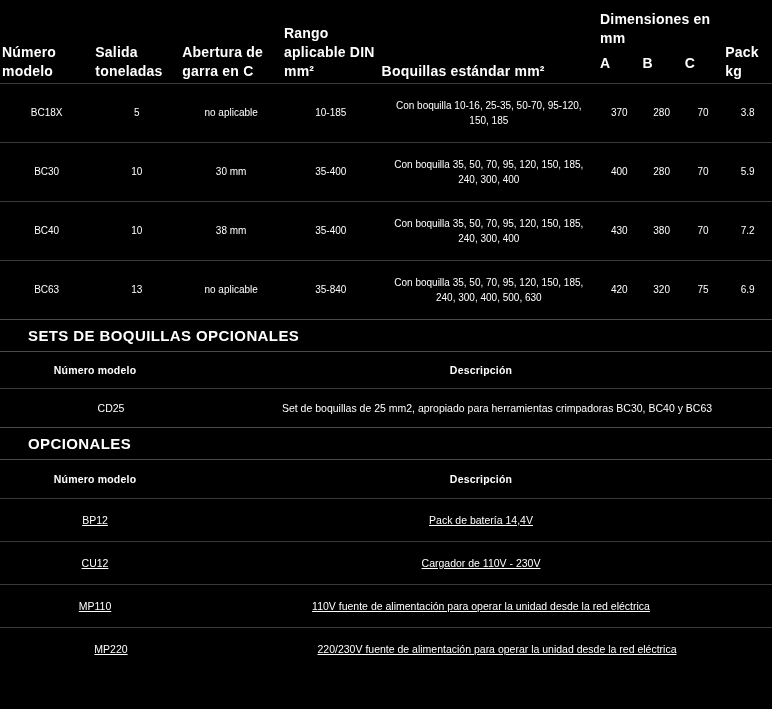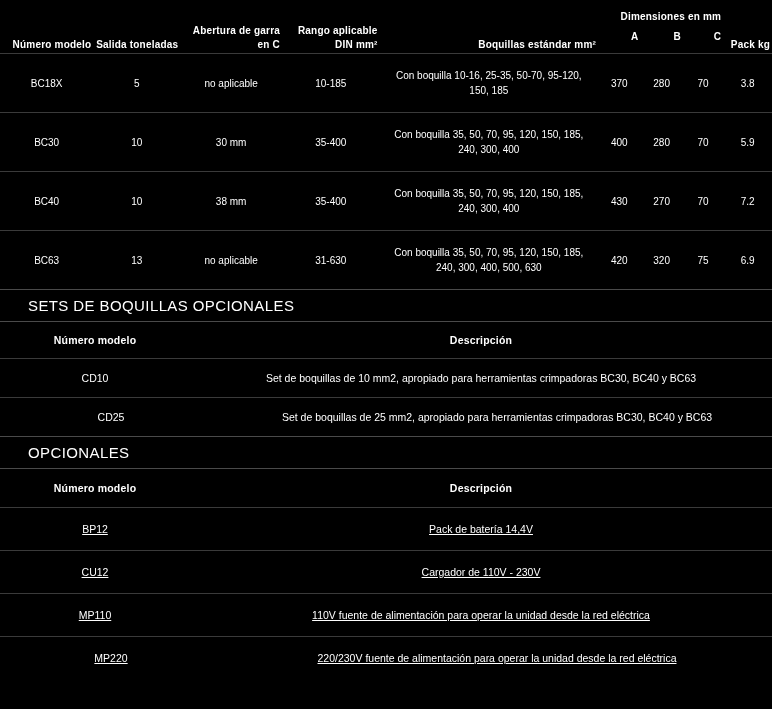--- a/index.html
+++ b/index.html
@@ -19,24 +19,24 @@
   .page { width: 772px; }
 
   
   table {
     border-collapse: collapse;
     width: 772px;
     table-layout: fixed;
   }
 
   .specs thead th {
-    font-size: 10px;
+    font-size: 14px;
     font-weight: bold;
     color: #ffffff;
-    text-align: right;
+    text-align: left;
     vertical-align: bottom;
     padding: 4px 2px 10px 2px;
     line-height: 1.35;
     letter-spacing: 0.2px;
   }
   .specs thead th.dim-group {
     vertical-align: top;
     padding-top: 10px;
     padding-bottom: 2px;
   }
@@ -64,21 +64,21 @@
   col.c-range   { width: 92px; }
   col.c-noz     { width: 206px; }
   col.c-a       { width: 40px; }
   col.c-b       { width: 40px; }
   col.c-c       { width: 38px; }
   col.c-w       { width: 46px; }
 
   
   .section-title {
     font-size: 15px;
-    font-weight: normal;
+    font-weight: bold;
     letter-spacing: 0.4px;
     color: #ffffff;
     padding: 7px 0 7px 28px;
     border-top: 1px solid #4a4a4a;
     border-bottom: 1px solid #4a4a4a;
     background: #000000;
   }
 
   
   .simple thead th {
@@ -159,29 +159,29 @@
         <td>70</td>
         <td>5.9</td>
       </tr>
       <tr>
         <td>BC40</td>
         <td>10</td>
         <td>38 mm</td>
         <td>35-400</td>
         <td class="nozzles">Con boquilla 35, 50, 70, 95, 120, 150, 185, 240, 300, 400</td>
         <td>430</td>
-        <td>270</td>
+        <td>380</td>
         <td>70</td>
         <td>7.2</td>
       </tr>
       <tr>
         <td>BC63</td>
         <td>13</td>
         <td>no aplicable</td>
-        <td>31-630</td>
+        <td>35-840</td>
         <td class="nozzles">Con boquilla 35, 50, 70, 95, 120, 150, 185, 240, 300, 400, 500, 630</td>
         <td>420</td>
         <td>320</td>
         <td>75</td>
         <td>6.9</td>
       </tr>
     </tbody>
   </table>
 
   <div class="section-title">SETS DE BOQUILLAS OPCIONALES</div>
@@ -192,24 +192,20 @@
         <col class="s-desc">
       </colgroup>
     <thead>
       <tr>
         <th>Número modelo</th>
         <th>Descripción</th>
       </tr>
     </thead>
     <tbody>
       <tr>
-        <td>CD10</td>
-        <td>Set de boquillas de 10 mm2, apropiado para herramientas crimpadoras BC30, BC40 y BC63</td>
-      </tr>
-      <tr>
         <td>CD25</td>
         <td>Set de boquillas de 25 mm2, apropiado para herramientas crimpadoras BC30, BC40 y BC63</td>
       </tr>
     </tbody>
   </table>
 
   <div class="section-title">OPCIONALES</div>
 
   <table class="simple acc">
     <colgroup>

